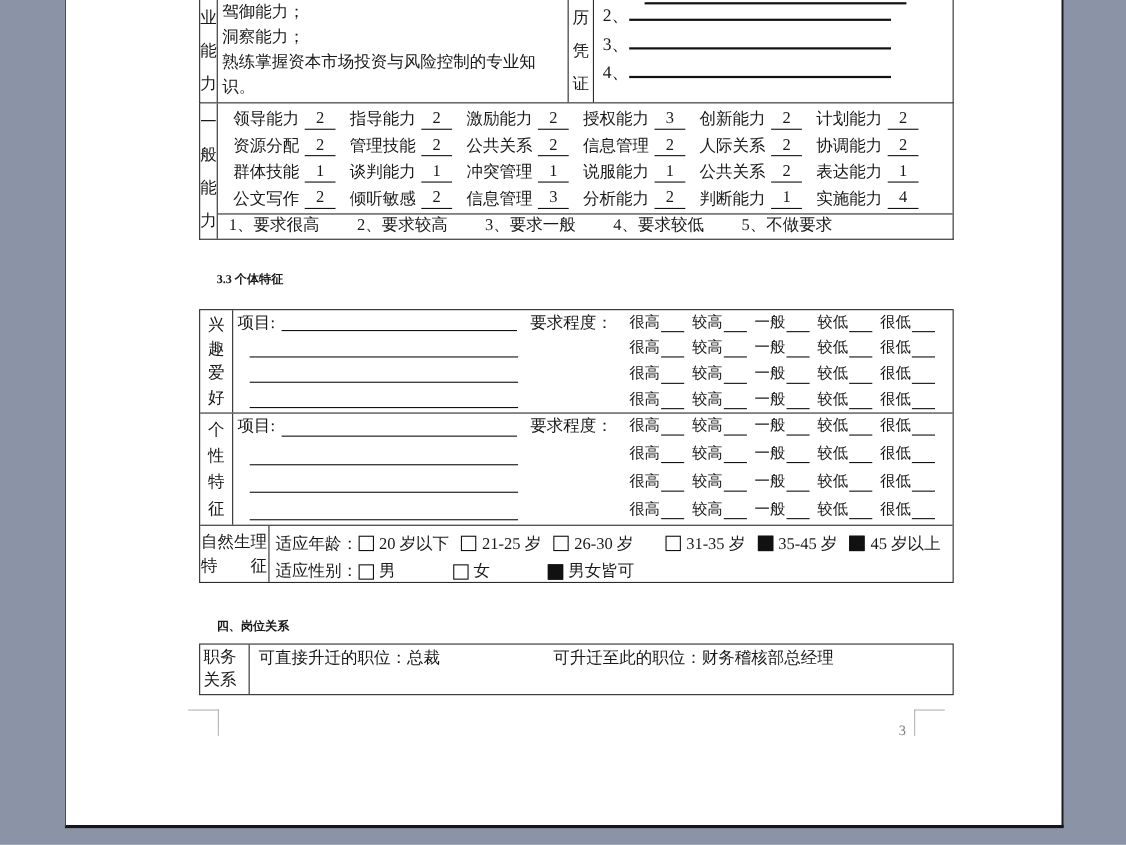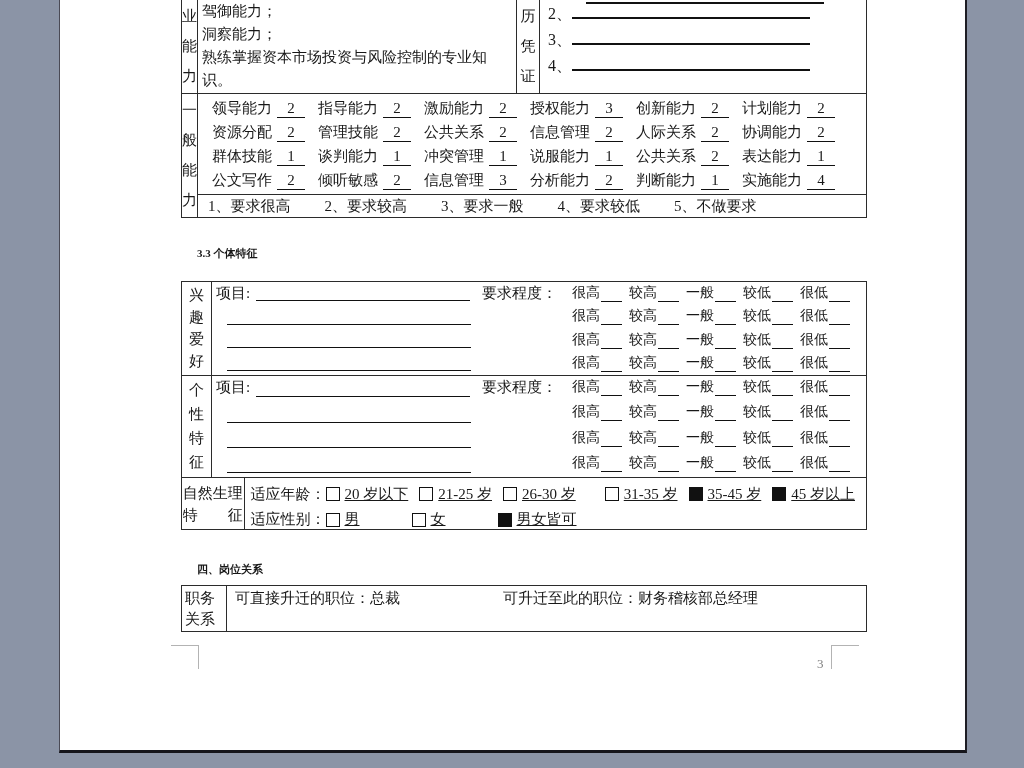--- a/index.html
+++ b/index.html
@@ -35,21 +35,21 @@
   .cred-row{height:26px;padding-left:8px;font-size:16px;white-space:nowrap;}
   .uline{display:inline-block;width:238px;height:12px;border-bottom:2px solid #111;}
   .partial-line{position:absolute;top:2px;left:46px;width:238px;border-top:2px solid #111;height:0;}
   
   .t-gen{top:94px;height:124px;border-top:none;}
   .gen-content{flex:1;display:flex;flex-direction:column;min-width:0;}
   .ability-rows{flex:1;display:flex;flex-direction:column;justify-content:space-around;padding:3px 0 2px 14px;}
   .ab-row{display:flex;align-items:flex-start;font-size:15px;}
   .ab-item{width:106px;display:flex;align-items:flex-end;white-space:nowrap;}
   .ab-n{display:inline-block;width:28px;text-align:center;border-bottom:1px solid #111;margin-left:5px;line-height:17px;}
-  .legend-row{height:22px;border-top:1px solid #2b2b2b;display:flex;gap:34px;align-items:center;padding-left:10px;font-size:15px;white-space:nowrap;}
+  .legend-row{height:22px;border-top:1px solid #2b2b2b;display:flex;gap:34px;align-items:flex-start;padding-left:10px;font-size:15px;white-space:nowrap;}
   
   .sect-heading{position:absolute;left:137px;font-weight:bold;font-size:11px;}
   .h33{top:246px;}
   .h4{top:562px;}
   
   .t-traits{top:281px;height:249px;flex-direction:column;}
   .sect{display:flex;box-sizing:border-box;}
   .sect + .sect{border-top:1px solid #2b2b2b;}
   .s-interest{height:93px;}
   .s-personality{height:102px;}
@@ -64,21 +64,21 @@
   .ratings{position:absolute;left:348px;top:2px;display:flex;gap:7px;margin-left:12px;}
   .opt{display:flex;align-items:flex-end;white-space:nowrap;}
   .opt-t{font-size:14px;}
   .opt-u{display:inline-block;width:21px;height:13px;border-bottom:1px solid #111;margin-left:1px;}
   
   .phys-label{width:85px;box-sizing:border-box;border-right:1px solid #2b2b2b;
     display:flex;flex-direction:column;justify-content:center;align-items:center;
     font-size:15px;line-height:22px;}
   .phys-rows{flex:1;display:flex;flex-direction:column;}
   .phys-row{flex:1;display:flex;align-items:flex-end;padding-left:6px;font-size:15px;white-space:nowrap;}
-  .chk-item{display:flex;align-items:center;margin-right:11px;text-decoration:underline;}
+  .chk-item{display:flex;align-items:center;margin-right:11px;}
   .g-item{margin-right:52px;}
   .box{width:12px;height:12px;border:1.5px solid #111;margin-right:5px;flex:none;}
   .box.filled{background:#111;border-color:#111;}
   
   .t-rel{top:585px;height:47px;}
   .t-rel .labelcol{width:45px;align-items:flex-start;justify-content:flex-start;padding:2px 3px;line-height:21px;}
   .rel-content{flex:1;position:relative;font-size:15px;}
   .rel-left{position:absolute;left:8px;top:3px;}
   .rel-right{position:absolute;left:276px;top:3px;}
   

